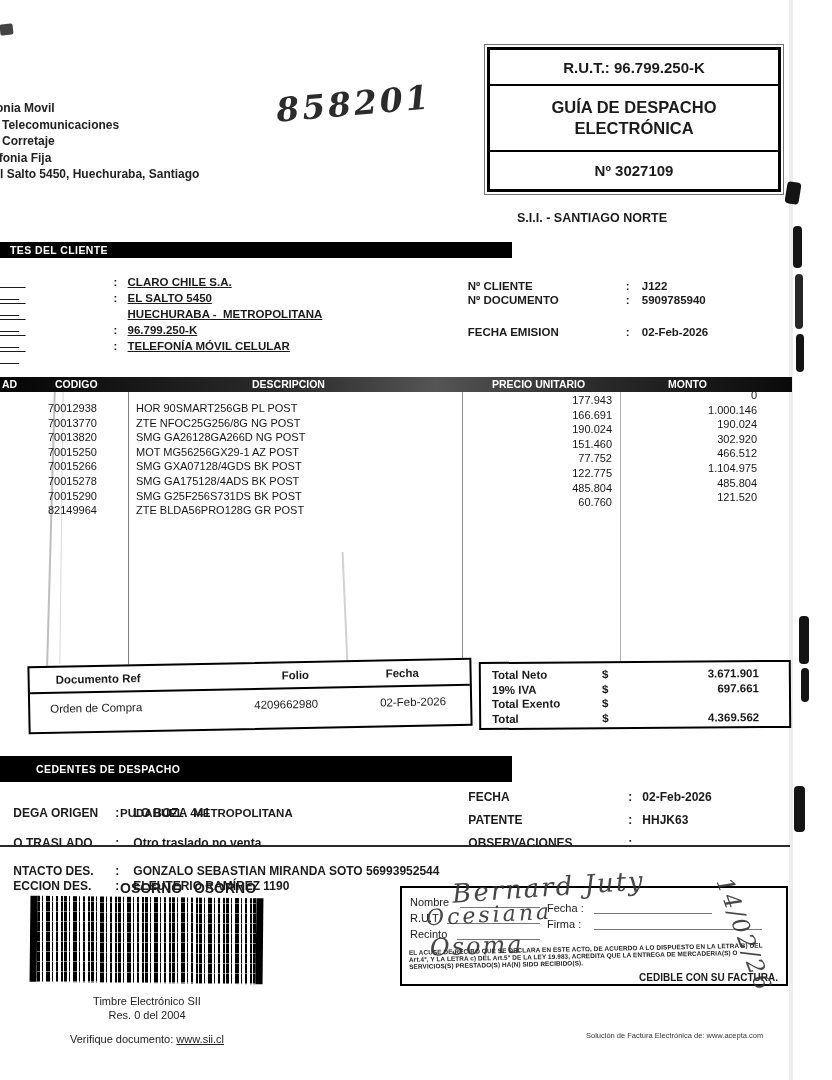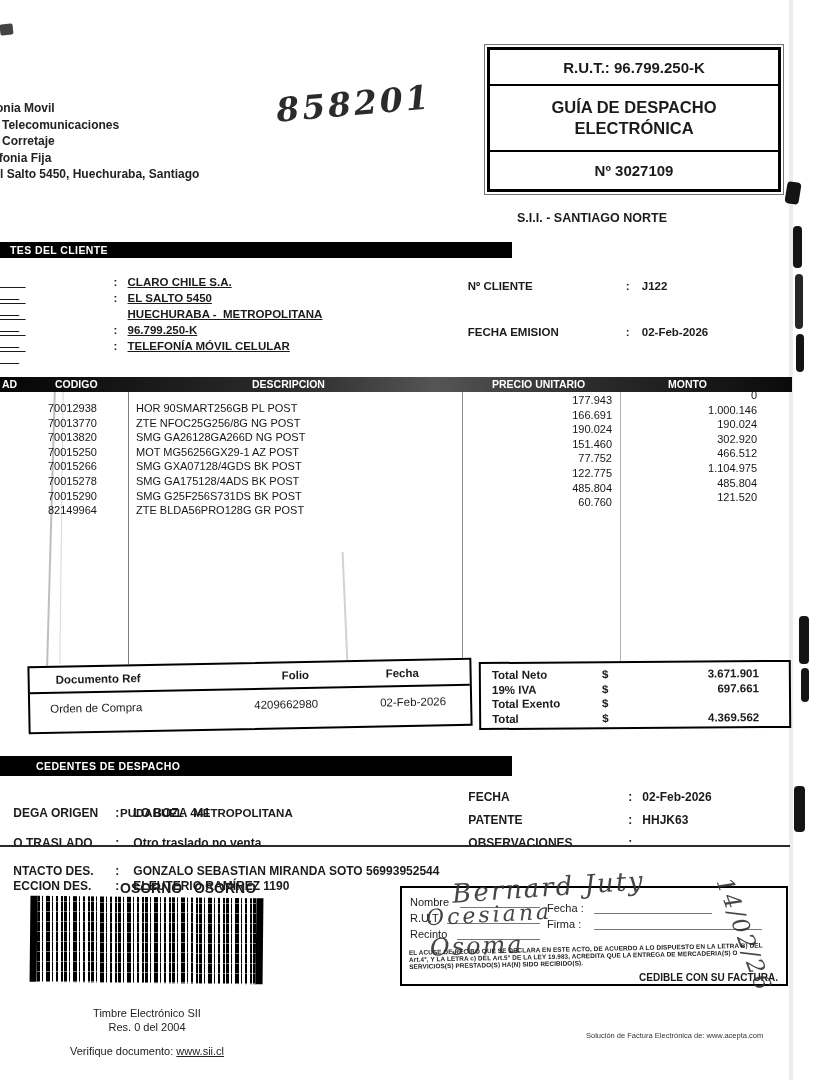--- a/index.html
+++ b/index.html
@@ -34,21 +34,21 @@
   
   .rut-box{position:absolute;left:487px;top:47px;width:288px;border:3px solid #000;outline:1px solid rgba(0,0,0,.55);outline-offset:2px;background:#fff;text-align:center;}
   .rut-box .rut{font-weight:bold;font-size:15px;padding:9px 0 8px;border-bottom:2px solid #000;}
   .rut-box .title{font-weight:bold;font-size:16.5px;line-height:21px;padding:11px 0;border-bottom:2px solid #000;}
   .rut-box .num{font-weight:bold;font-size:15px;padding:10px 0;}
 
   .sii{position:absolute;left:517px;top:211px;font-size:12.5px;font-weight:bold;}
 
   .bar{position:absolute;background:#000000;color:#fff;font-weight:bold;font-size:10.5px;letter-spacing:.4px;display:flex;align-items:center;padding-left:10px;box-sizing:border-box;}
   .client-bar{left:0;top:242px;width:512px;height:16px;}
-  .dispatch-bar{left:0;top:756px;width:512px;height:20px;padding-left:36px;}
+  .dispatch-bar{left:0;top:756px;width:512px;height:26px;padding-left:36px;}
 
   
   .client-rows{position:absolute;left:0;top:264px;text-decoration:underline;}
   .crow{height:16px;font-size:11.5px;font-weight:bold;white-space:pre;}
   .csep{display:inline-block;width:14px;margin-left:88px;}
 
   .meta{position:absolute;font-size:11.5px;font-weight:bold;white-space:pre;}
   .meta .mlabel{display:inline-block;width:158px;}
   .meta .msep{display:inline-block;width:16px;}
   .m1{left:455px;top:268px;}.m2{left:455px;top:282px;}.m3{left:455px;top:314px;}
@@ -99,21 +99,21 @@
   .d-contact{left:0;top:850px;}
   .d-address{left:0;top:865px;}
   .d-address2{position:absolute;left:120px;top:880px;font-size:14px;font-weight:bold;white-space:pre;}
   .hline{position:absolute;left:0;top:845px;width:790px;height:2px;background:#2a2a2a;}
 
   
   .barcode{position:absolute;left:30px;top:897px;width:233px;height:86px;border-left:7px solid #000;border-right:7px solid #000;transform:rotate(.6deg);box-sizing:border-box;
     background-image:
       repeating-linear-gradient(0deg,rgba(255,255,255,.45) 0 1px,transparent 1px 10px),
       repeating-linear-gradient(90deg,#000 0 3px,#fff 3px 5px,#000 5px 6px,#fff 6px 9px,#000 9px 13px,#fff 13px 15px,#000 15px 16px,#fff 16px 19px,#000 19px 21px,#fff 21px 24px,#000 24px 26px,#fff 26px 27px);}
-  .stamp{position:absolute;left:18px;top:995px;width:258px;text-align:center;font-size:11px;line-height:13.5px;color:#222;margin-top:12px;}
+  .stamp{position:absolute;left:18px;top:995px;width:258px;text-align:center;font-size:11px;line-height:13.5px;color:#222;}
   .stamp .verify{margin-top:11px;}
   .stamp .url{text-decoration:underline;}
 
   
   .reception{position:absolute;left:400px;top:886px;width:388px;height:100px;border:2px solid #000;font-size:11px;background:transparent;box-sizing:border-box;}
   .reception .rc{position:absolute;}
   .rc-nombre{left:8px;top:8px;}
   .rc-rut{left:8px;top:24px;}
   .rc-recinto{left:8px;top:40px;}
   .rc-fecha{left:145px;top:14px;}
@@ -192,20 +192,23 @@
       <div class="crow">
         <span class="csep">:</span><span class="cval">96.799.250-K</span>
       </div>
       <div class="crow">
         <span class="csep">:</span><span class="cval">TELEFONÍA MÓVIL CELULAR</span>
       </div>
   </div>
   <div class="meta m1">
     <span class="mlabel">Nº CLIENTE</span><span class="msep">:</span><span class="mval">J122</span>
   </div>
+  <div class="meta m2">
+    <span class="mlabel">Nº DOCUMENTO</span><span class="msep">:</span><span class="mval">5909785940</span>
+  </div>
   <div class="meta m3">
     <span class="mlabel">FECHA EMISION</span><span class="msep">:</span><span class="mval">02-Feb-2026</span>
   </div>
 
   <div class="items-header">
     <span class="h-qty">AD</span>
     <span class="h-code">CODIGO</span>
     <span class="h-desc">DESCRIPCION</span>
     <span class="h-unit">PRECIO UNITARIO</span>
     <span class="h-amt">MONTO</span>

